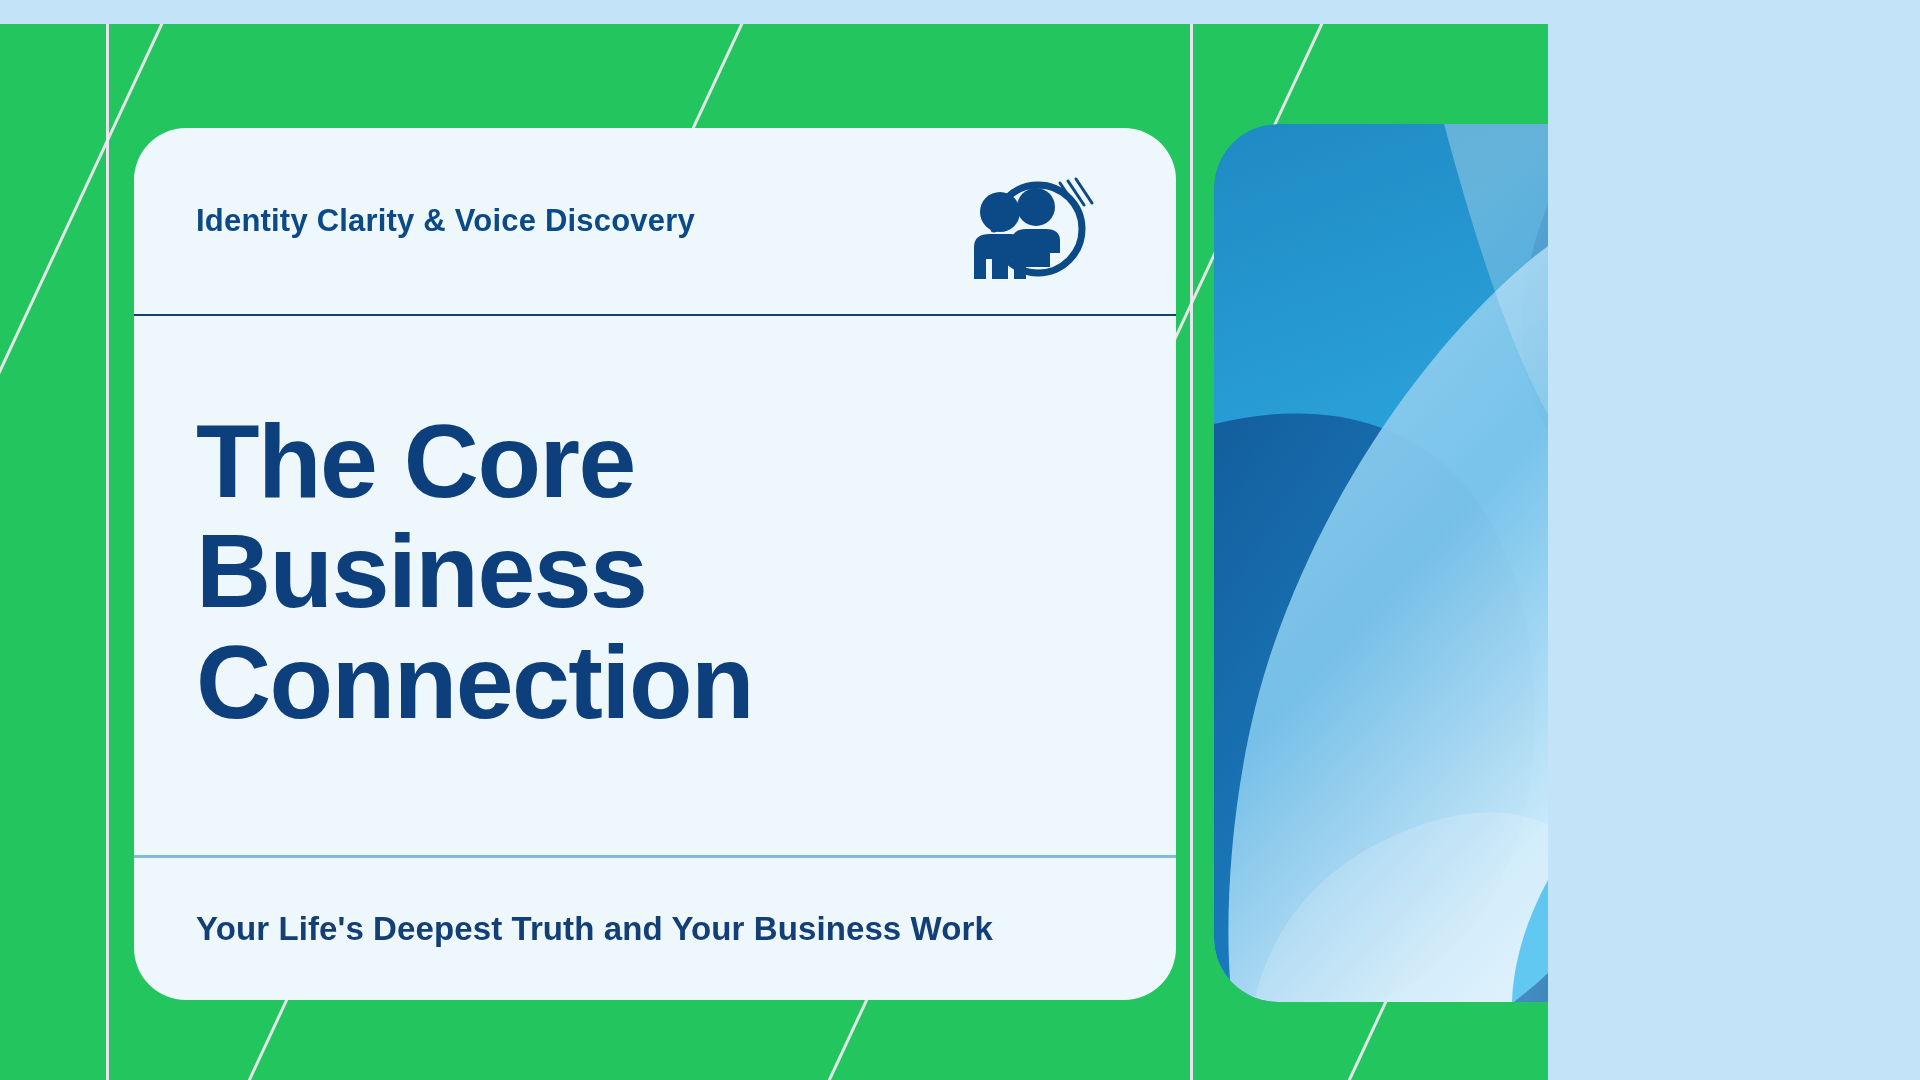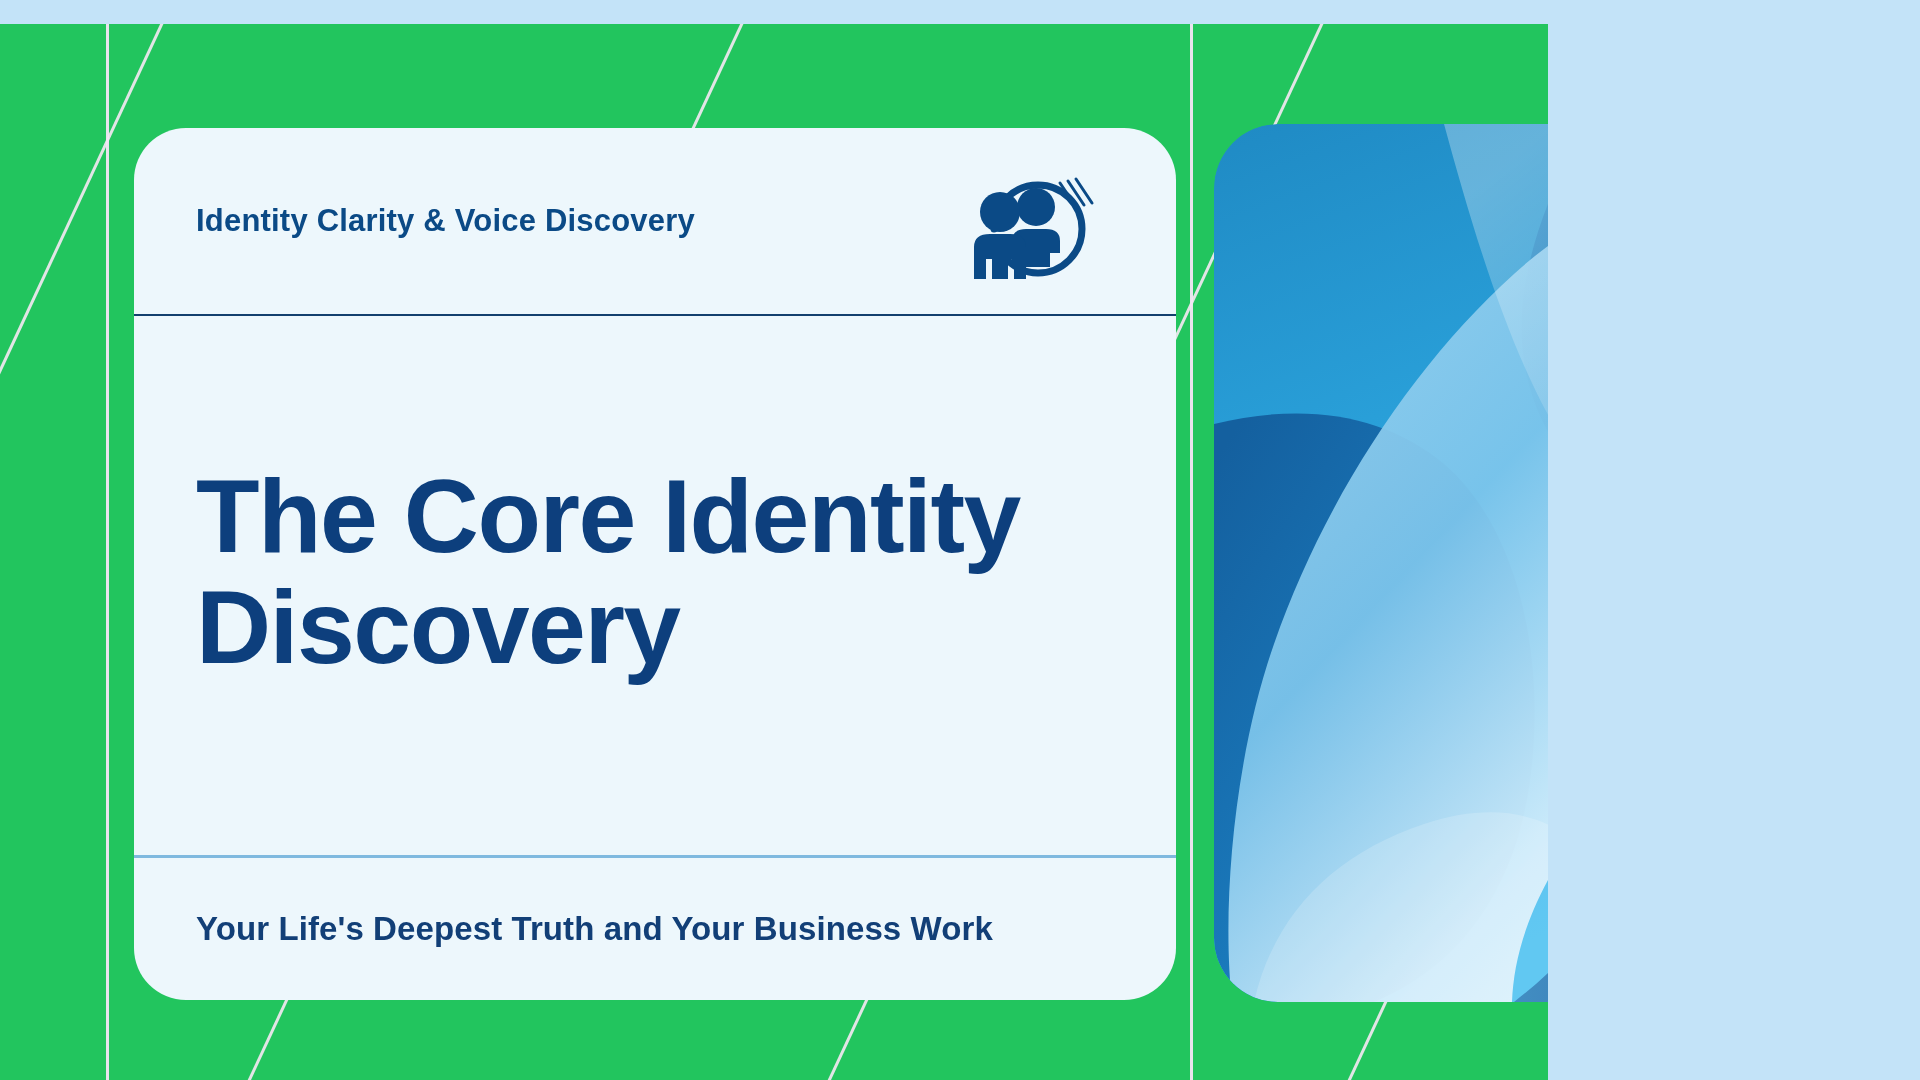--- a/index.html
+++ b/index.html
@@ -189,21 +189,21 @@
         <path d="M 48 112 L 48 86 Q 48 74 62 74 L 82 74 Q 96 74 96 86 L 96 98 L 86 98 L 86 112 Z" fill="#0b4a86"></path>
 
         <circle cx="36" cy="57" r="20" fill="#0b4a86"></circle>
         <path d="M 10 124 L 10 92 Q 10 79 26 79 L 46 79 Q 62 79 62 92 L 62 124 L 50 124 L 50 104 L 44 104 L 44 124 L 28 124 L 28 104 L 22 104 L 22 124 Z" fill="#0b4a86"></path>
       </svg>
     </div>
 
     <div class="divider-top"></div>
 
     <div class="card-body">
-      <h1 class="main-title">The Core Identity Discovery</h1>
+      <h1 class="main-title">The Core Business Connection</h1>
     </div>
 
     <div class="divider-bottom"></div>
 
     <div class="card-footer">
       <div class="footer-text">Your Life's Deepest Truth and Your Business Work</div>
     </div>
   </div>
 
   <div id="visual-panel">

